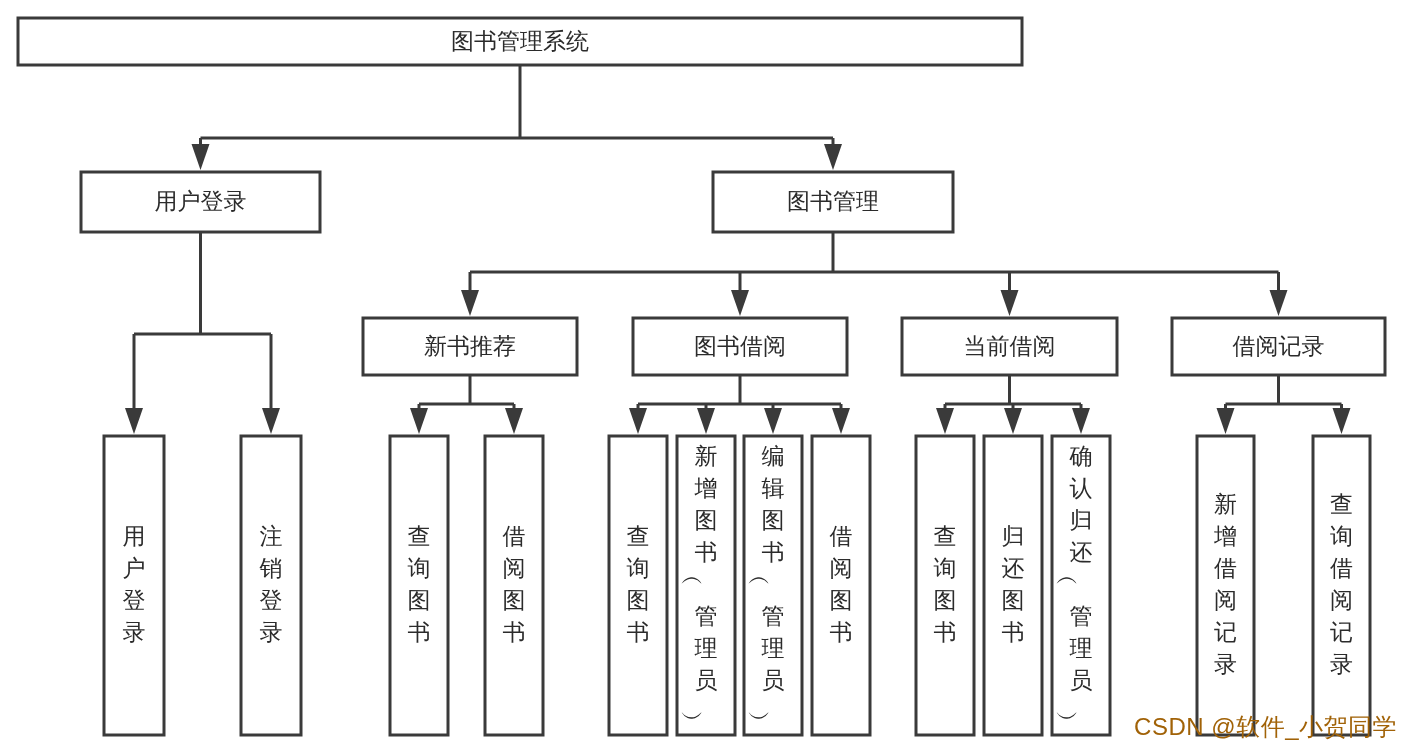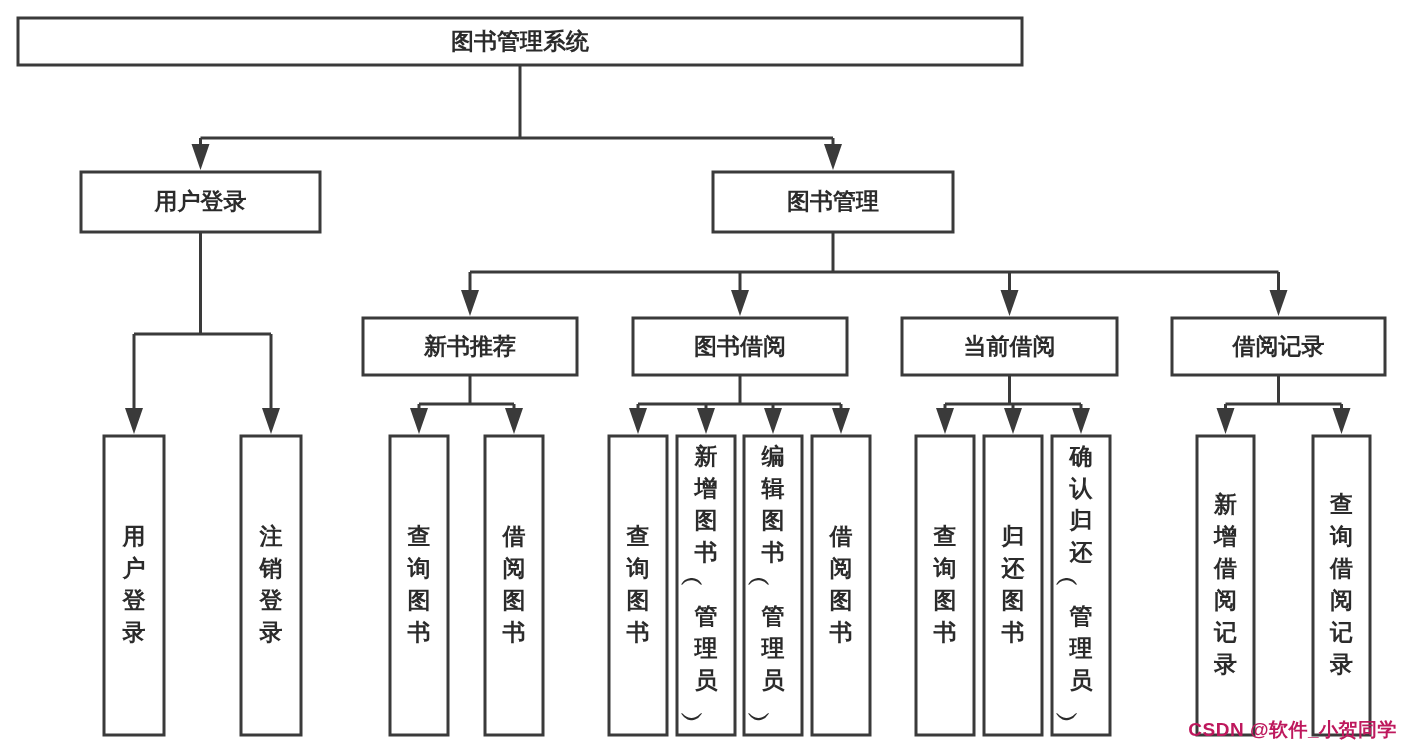--- a/index.html
+++ b/index.html
@@ -13,21 +13,20 @@
     font-family: "Liberation Sans", "DejaVu Sans", sans-serif;
     position: relative;
     overflow: hidden;
   }
   #diagram-root {
     position: absolute;
     left: 0;
     top: 0;
     width: 1405px;
     height: 747px;
-    font-weight: bold;
   }
   svg.flow {
     display: block;
     width: 1405px;
     height: 747px;
   }
   .node-rect {
     fill: #ffffff;
     stroke: #3a3a3a;
     stroke-width: 3;
@@ -51,22 +50,22 @@
     text-anchor: middle;
     dominant-baseline: middle;
   }
   text.node-label.vertical {
     font-size: 23px;
   }
   .watermark {
     position: absolute;
     right: 8px;
     bottom: 4px;
-    color: #be185d;
-    font-size: 19px;
+    color: #a16207;
+    font-size: 24px;
     font-family: "Liberation Sans", "DejaVu Sans", sans-serif;
     letter-spacing: 0.5px;
     white-space: nowrap;
     user-select: none;
   }
 </style>
 </head>
 <body>
 
 <div id="diagram-root">

